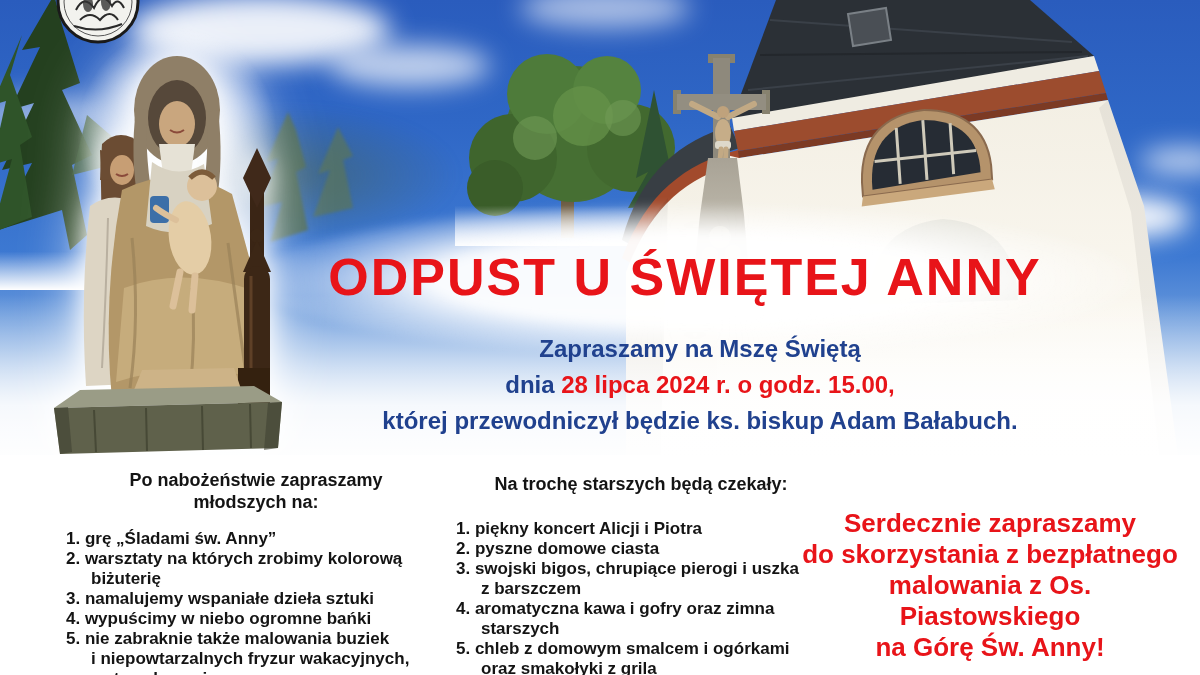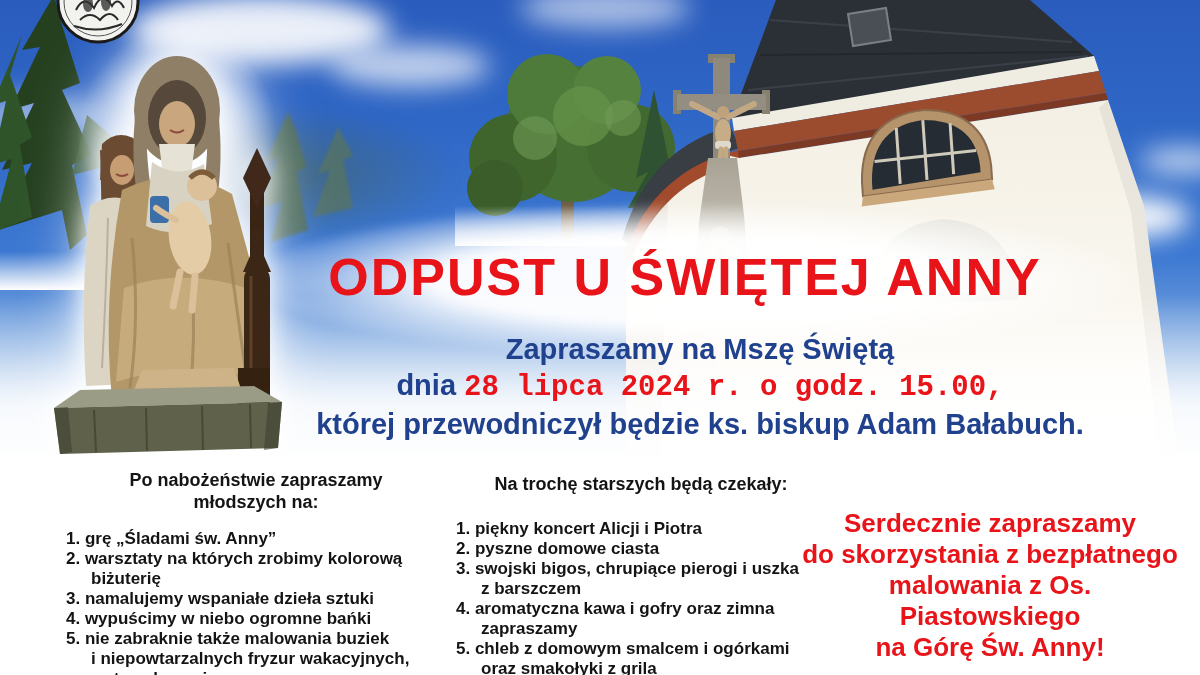--- a/index.html
+++ b/index.html
@@ -15,21 +15,21 @@
   .title-glow{position:absolute;left:255px;top:205px;width:880px;height:150px;border-radius:50%;
     background:radial-gradient(ellipse at center,rgba(255,255,255,.97) 42%,rgba(255,255,255,0) 75%);filter:blur(5px);}
   .forest{position:absolute;left:120px;top:105px;width:340px;height:140px;border-radius:50%;
     background:radial-gradient(ellipse at center,rgba(72,96,70,.55) 0%,rgba(72,96,70,0) 70%);filter:blur(6px);}
   svg{position:absolute;overflow:visible;}
   .statue-svg{filter:drop-shadow(0 0 12px rgba(255,255,255,.95)) drop-shadow(0 0 28px rgba(255,255,255,.8));}
 
   .headline{position:absolute;left:290px;top:247px;width:790px;text-align:center;
     font-size:52px;font-weight:bold;letter-spacing:2px;line-height:60px;white-space:nowrap;}
   .invite{position:absolute;left:270px;top:331px;width:860px;text-align:center;
-    font-weight:bold;font-size:29px;line-height:36px;}
+    font-weight:bold;font-size:24px;line-height:36px;}
   .col{position:absolute;font-weight:bold;color:#141414;}
   .col .hline{line-height:22px;font-size:18px;text-align:center;}
   .col .line{line-height:20px;font-size:17px;white-space:nowrap;}
   .col .cont{padding-left:25px;}
   .col-left{left:66px;top:469px;width:380px;}
   .col-left .list{margin-top:16px;}
   .col-mid{left:456px;top:473px;width:370px;}
   .col-mid .list{margin-top:24px;}
   .col-right{position:absolute;left:800px;top:508px;width:380px;text-align:center;
     font-weight:bold;font-size:26px;line-height:31px;}
@@ -237,21 +237,21 @@
     <circle cx="34" cy="38" r="3" fill="#2a2a2a"></circle>
     <circle cx="52" cy="35" r="3" fill="#2a2a2a"></circle>
     <path d="M20,68 Q44,76 68,66" stroke="#2a2a2a" stroke-width="2" fill="none"></path>
   </svg>
 
   <div class="headline" style="color:#e81419;">ODPUST U ŚWIĘTEJ ANNY</div>
 
   <div class="invite" style="color:#20418e;">
     <div>Zapraszamy na Mszę Świętą</div>
     <div>
-      <span>dnia </span><span style="color:#e81419;font-family:Liberation Mono, monospace;">28 lipca 2024 r. o godz. 15.00,</span>
+      <span>dnia </span><span style="color:#e81419;">28 lipca 2024 r. o godz. 15.00,</span>
     </div>
     <div>której przewodniczył będzie ks. biskup Adam Bałabuch.</div>
   </div>
 
   <div class="col col-left">
     <div class="hline">Po nabożeństwie zapraszamy</div>
     <div class="hline">młodszych na:</div>
     <div class="list">
       <div class="line">1. grę „Śladami św. Anny”</div>
       <div class="line">2. warsztaty na których zrobimy kolorową</div>
@@ -265,21 +265,21 @@
   </div>
 
   <div class="col col-mid">
     <div class="hline">Na trochę starszych będą czekały:</div>
     <div class="list">
       <div class="line">1. piękny koncert Alicji i Piotra</div>
       <div class="line">2. pyszne domowe ciasta</div>
       <div class="line">3. swojski bigos, chrupiące pierogi i uszka</div>
       <div class="line cont">z barszczem</div>
       <div class="line">4. aromatyczna kawa i gofry oraz zimna</div>
-      <div class="line cont">zapraszamy</div>
+      <div class="line cont">starszych</div>
       <div class="line">5. chleb z domowym smalcem i ogórkami</div>
       <div class="line cont">oraz smakołyki z grila</div>
 
     </div>
   </div>
 
   <div class="col-right" style="color:#e81419;">
     <div>Serdecznie zapraszamy</div>
     <div>do skorzystania z bezpłatnego</div>
     <div>malowania z Os. Piastowskiego</div>

